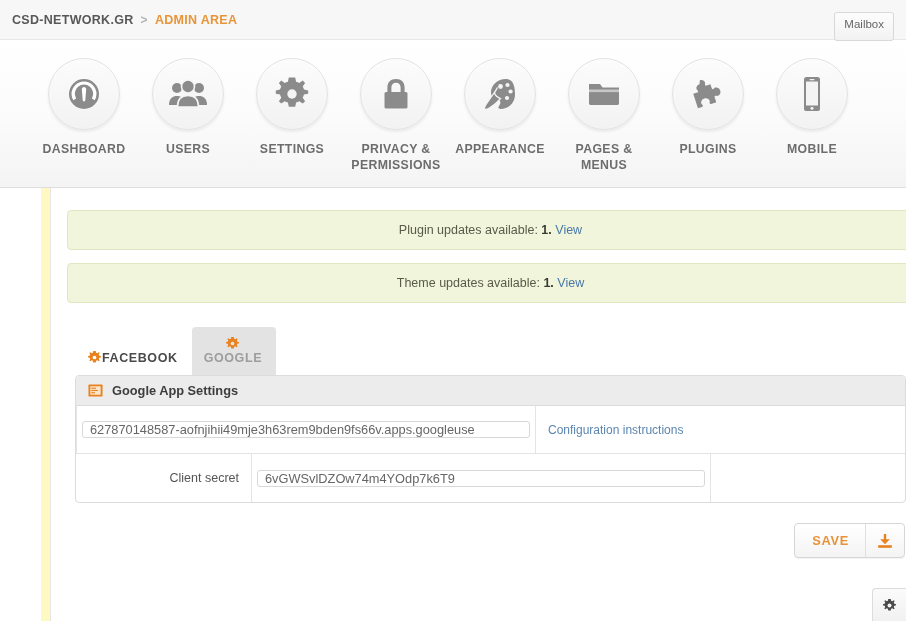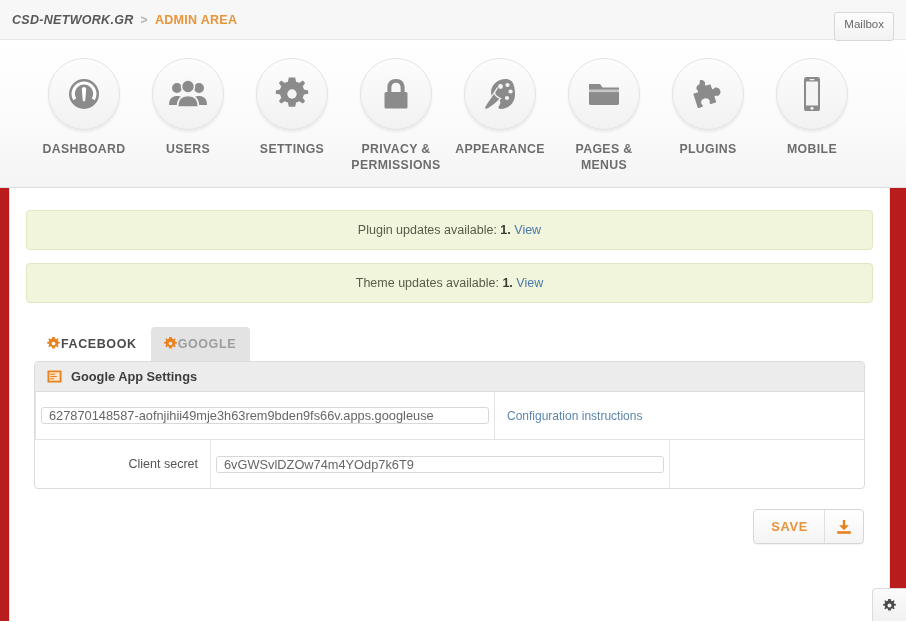--- a/index.html
+++ b/index.html
@@ -30,21 +30,21 @@
     align-items: center;
     padding: 0 12px;
   }
   .breadcrumb {
     display: flex;
     align-items: center;
     font-size: 12.5px;
     font-weight: bold;
     letter-spacing: 0.3px;
   }
-  .crumb-site { color: #585858; font-style: italic; }
+  .crumb-site { color: #585858; }
   .crumb-sep {
     color: #b3b3b3;
     margin: 0 7px;
     font-weight: bold;
     font-size: 12px;
   }
   .crumb-current { color: #e8953a; }
 
   .mailbox-btn {
     position: absolute;
@@ -94,21 +94,22 @@
     font-size: 12.3px;
     color: #6d6d6d;
     letter-spacing: 0.35px;
     line-height: 16px;
   }
 
   
   .content-wrap {
     position: relative;
     height: 433px;
-    background: #b91c1c;
+    background: #fef9c3;
+    margin-left: 41px;
   }
   .content-inner {
     position: absolute;
     left: 9px;
     top: 0;
     width: 881px;
     height: 433px;
     border-left: 1px solid #e6e6e6;
     border-right: 1px solid #e6e6e6;
     background: #fff;
@@ -143,21 +144,21 @@
     align-items: center;
     gap: 0;
     padding: 9px 14px 10px 12px;
     font-size: 12.5px;
     font-weight: bold;
     letter-spacing: 0.6px;
     cursor: pointer;
     border-radius: 4px 4px 0 0;
   }
   .tab.inactive { color: #4a4a4a; background: transparent; }
-  .tab.active   { color: #9d9d9d; background: #e3e3e3; }
+  .tab.active   { color: #9d9d9d; background: #e3e3e3; flex-direction: column; }
   .tab-icon { width: 15px; height: 15px; display: block; }
 
   
   .panel {
     margin: 0 8px;
     border: 1px solid #dcdcdc;
     border-radius: 4px;
     background: #fff;
     overflow: hidden;
   }

